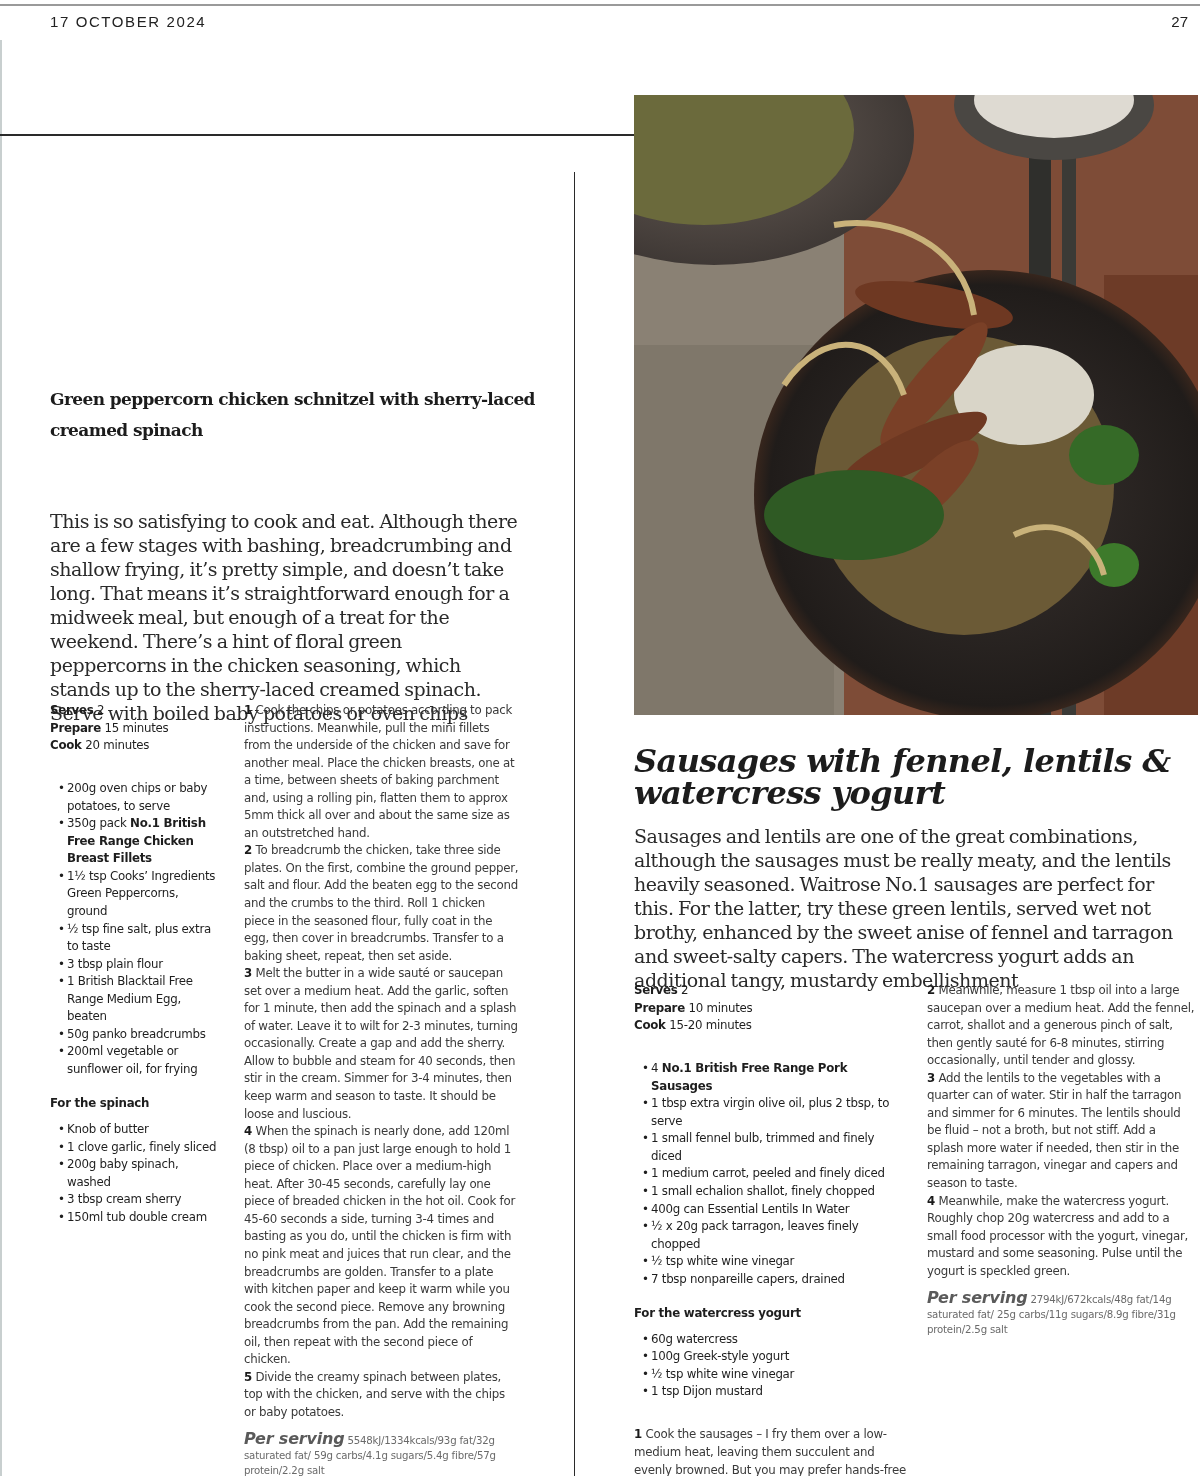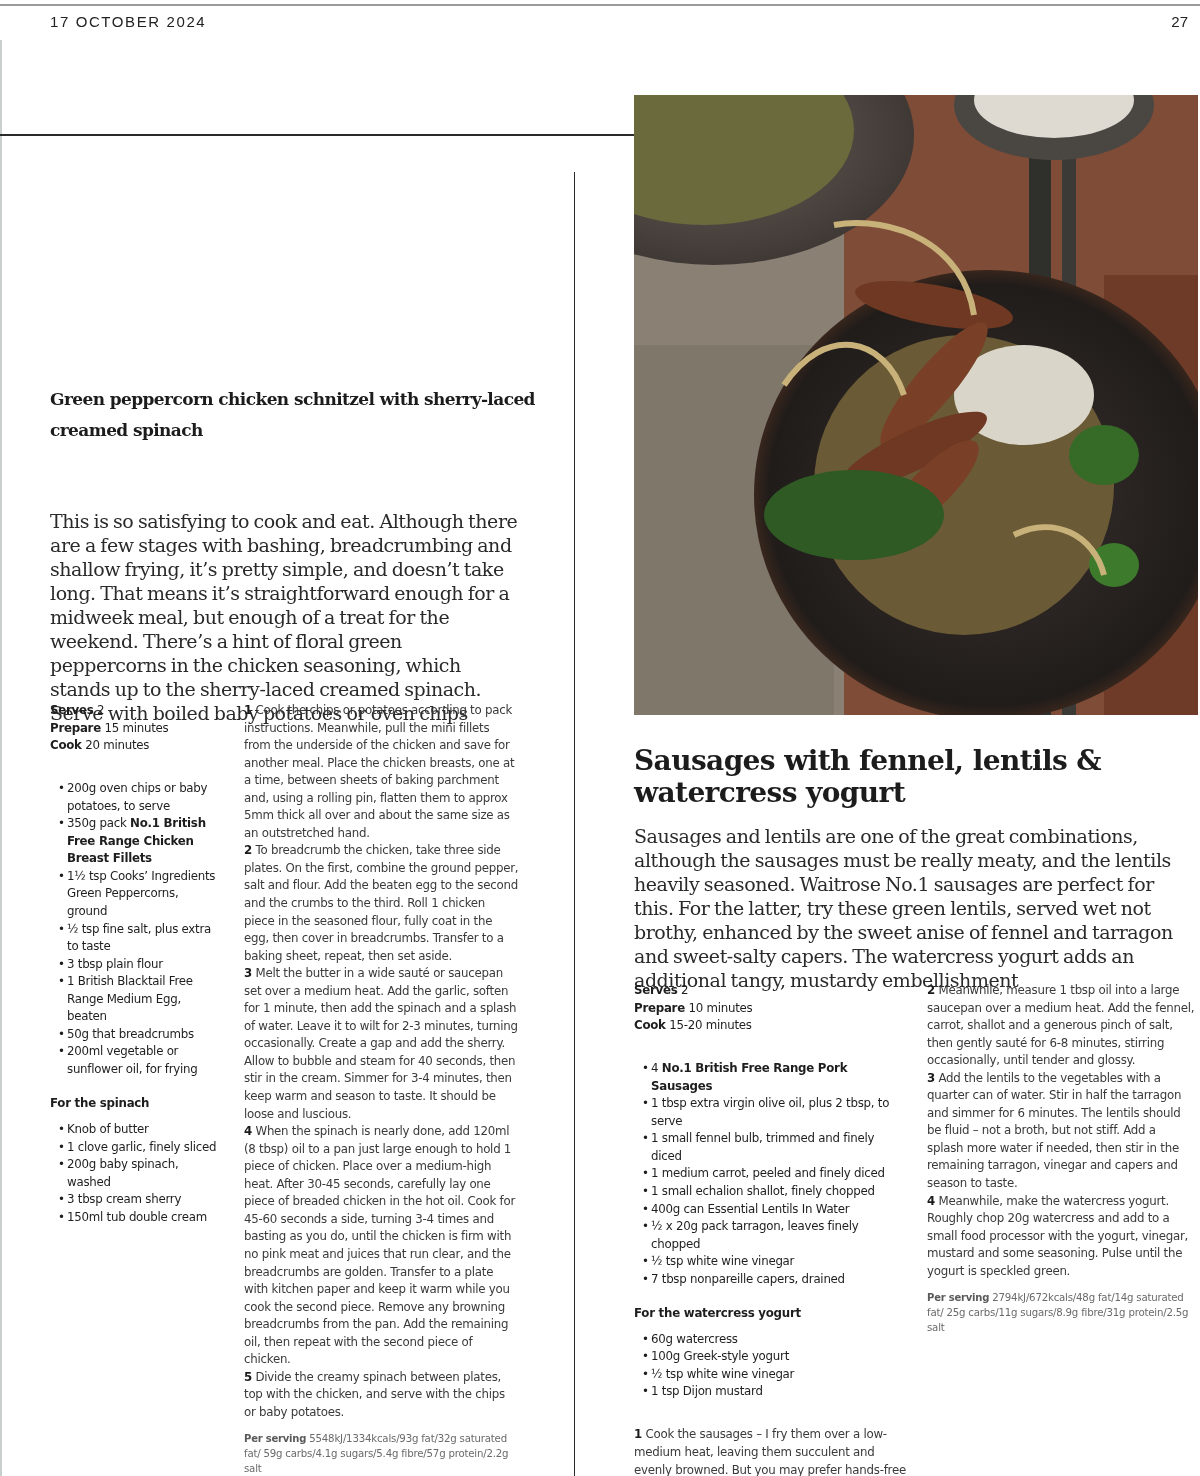--- a/index.html
+++ b/index.html
@@ -9,39 +9,39 @@
     .folio-date { position: absolute; left: 50px; top: 13px; font-family: "Liberation Sans", sans-serif; font-size: 15px; letter-spacing: 1.6px; color: #222; }
     .folio-page { position: absolute; right: 12px; top: 13px; font-family: "Liberation Sans", sans-serif; font-size: 15px; color: #222; margin-left: 15px; }
     .h-rule { position: absolute; left: 0; top: 134px; width: 634px; height: 2px; background: #2a2a2a; }
     .v-rule { position: absolute; left: 574px; top: 172px; width: 1px; height: 1304px; background: #2a2a2a; }
 
     .photo { position: absolute; left: 634px; top: 95px; width: 564px; height: 620px; overflow: hidden; background: #7a4a35; }
     .photo svg { display: block; }
 
     .title { position: absolute; font-family: "DejaVu Serif", serif; font-weight: bold; color: #1c1c1c; margin: 0; letter-spacing: -0.6px; }
     .title1 { left: 50px; top: 384px; width: 500px; font-size: 17px; line-height: 30.5px; }
-    .title2 { left: 634px; top: 745px; width: 560px; font-size: 28px; line-height: 32px; }
+    .title2 { left: 634px; top: 745px; width: 560px; font-size: 32px; line-height: 32px; font-style: italic; }
 
     .intro { position: absolute; font-family: "DejaVu Serif", serif; font-size: 19px; line-height: 24px; color: #2a2a2a; margin: 0; letter-spacing: -0.45px; word-spacing: -1px; }
     .intro1 { left: 50px; top: 509px; width: 470px; }
     .intro2 { left: 634px; top: 824px; width: 560px; }
 
     .col { position: absolute; font-family: "DejaVu Sans", sans-serif; font-size: 11.8px; line-height: 17.55px; color: #1e1e1e; letter-spacing: -0.25px; }
     .col b { font-weight: bold; }
     .meta div { white-space: nowrap; }
     .ing { list-style: none; margin: 8px; padding: 0; }
     .ing li { padding-left: 9px; text-indent: -9px; }
     .ing li::before { content: "\2022"; display: inline-block; width: 9px; text-indent: 0; }
     .subhead { font-weight: bold; margin-top: 17px; }
     .gap { height: 17.5px; }
     .method { color: #3a3a3a; }
     .method p { margin: 0; }
     .method b { color: #1a1a1a; }
     .nutrition { font-size: 10.2px; line-height: 15px; color: #6a6a6a; margin-top: 10px; letter-spacing: -0.2px; }
-    .nutrition b { color: #5a5a5a; font-size: 10px; }
+    .nutrition b { color: #5a5a5a; font-size: 16px; font-style: italic; }
 
     .c1-ing { left: 50px; top: 702px; width: 175px; }
     .c1-meth { left: 244px; top: 702px; width: 275px; }
     .c2-ing { left: 634px; top: 982px; width: 280px; }
     .c2-meth { left: 927px; top: 982px; width: 268px; }
   </style>
 </head>
 <body>
 
 <div class="top-rule"></div>
@@ -102,21 +102,21 @@
     <div><b>Cook</b> <span>20 minutes</span></div>
   </div>
   <div class="gap"></div>
   <ul class="ing">
     <li>200g oven chips or baby potatoes, to serve</li>
     <li><span>350g pack </span><b>No.1 British Free Range Chicken Breast Fillets</b></li>
     <li>1½ tsp Cooks’ Ingredients Green Peppercorns, ground</li>
     <li>½ tsp fine salt, plus extra to taste</li>
     <li>3 tbsp plain flour</li>
     <li>1 British Blacktail Free Range Medium Egg, beaten</li>
-    <li>50g that breadcrumbs</li>
+    <li>50g panko breadcrumbs</li>
     <li>200ml vegetable or sunflower oil, for frying</li>
   </ul>
   <div class="subhead">For the spinach</div>
   <ul class="ing">
     <li>Knob of butter</li>
     <li>1 clove garlic, finely sliced</li>
     <li>200g baby spinach, washed</li>
     <li>3 tbsp cream sherry</li>
     <li>150ml tub double cream</li>
   </ul>

